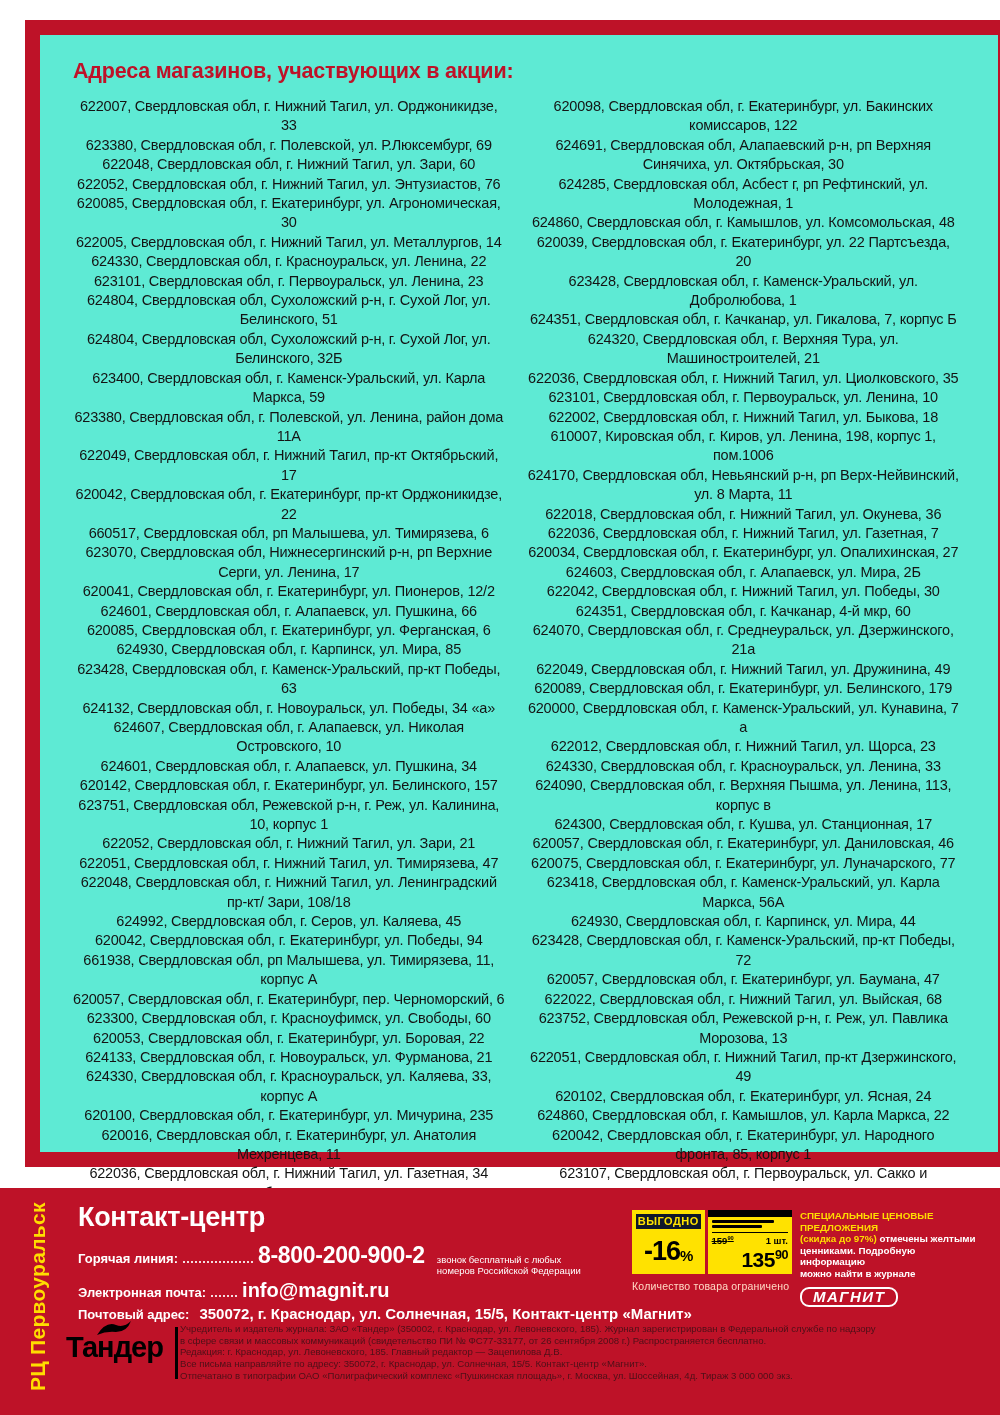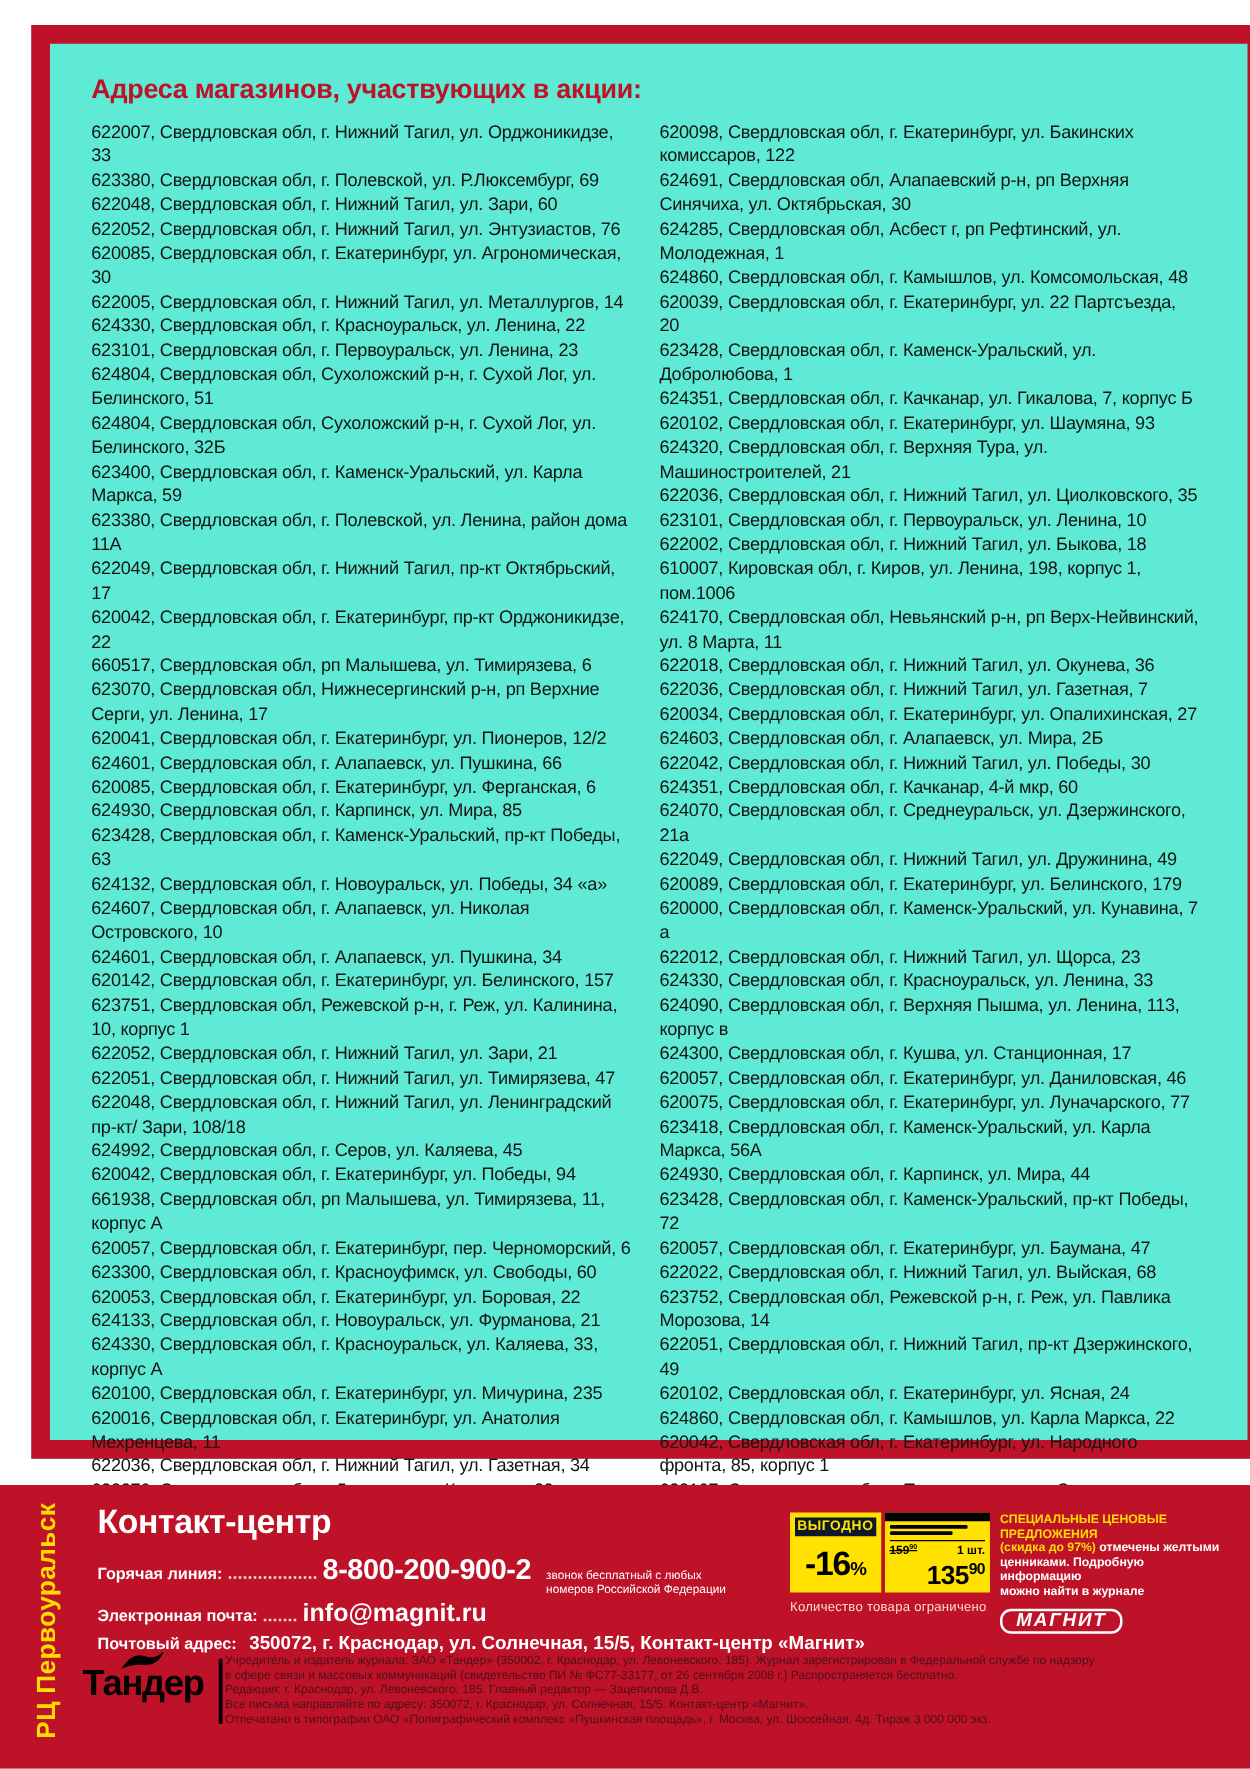--- a/index.html
+++ b/index.html
@@ -11,21 +11,21 @@
   .frame {
     position:absolute; left:25px; top:20px; width:988px; height:1147px;
     border:15px solid #be1228; background:#5eead4;
   }
   .content { position:absolute; left:33px; top:24px; width:886px; }
   .title {
     color:#be1228; font-size:21.5px; font-weight:bold; letter-spacing:-0.2px;
     margin:0 0 13px 0;
   }
   .columns { display:flex; gap:23px; }
-  .col { width:432px; font-size:14.5px; line-height:19.4px; color:#141414; letter-spacing:-0.2px; }
+  .col { width:432px; font-size:14.5px; line-height:19.4px; color:#141414; letter-spacing:-0.2px;text-align:center; }
   .addr { margin:0; }
 
   
   .footer {
     position:absolute; left:0; top:1188px; width:1000px; height:227px;
     background:#be1228; color:#fff;
   }
   .vlabel {
     position:absolute; left:26px; top:203px;
     transform:rotate(-90deg); transform-origin:0 0;
@@ -136,21 +136,20 @@
         </div>
       <div class="col">
 
       <div class="addr">620098, Свердловская обл, г. Екатеринбург, ул. Бакинских комиссаров, 122</div>
           <div class="addr">624691, Свердловская обл, Алапаевский р-н, рп Верхняя Синячиха, ул. Октябрьская, 30</div>
           <div class="addr">624285, Свердловская обл, Асбест г, рп Рефтинский, ул. Молодежная, 1</div>
           <div class="addr">624860, Свердловская обл, г. Камышлов, ул. Комсомольская, 48</div>
           <div class="addr">620039, Свердловская обл, г. Екатеринбург, ул. 22 Партсъезда, 20</div>
           <div class="addr">623428, Свердловская обл, г. Каменск-Уральский, ул. Добролюбова, 1</div>
           <div class="addr">624351, Свердловская обл, г. Качканар, ул. Гикалова, 7, корпус Б</div>
-          <div class="addr">620102, Свердловская обл, г. Екатеринбург, ул. Шаумяна, 93</div>
           <div class="addr">624320, Свердловская обл, г. Верхняя Тура, ул. Машиностроителей, 21</div>
           <div class="addr">622036, Свердловская обл, г. Нижний Тагил, ул. Циолковского, 35</div>
           <div class="addr">623101, Свердловская обл, г. Первоуральск, ул. Ленина, 10</div>
           <div class="addr">622002, Свердловская обл, г. Нижний Тагил, ул. Быкова, 18</div>
           <div class="addr">610007, Кировская обл, г. Киров, ул. Ленина, 198, корпус 1, пом.1006</div>
           <div class="addr">624170, Свердловская обл, Невьянский р-н, рп Верх-Нейвинский, ул. 8 Марта, 11</div>
           <div class="addr">622018, Свердловская обл, г. Нижний Тагил, ул. Окунева, 36</div>
           <div class="addr">622036, Свердловская обл, г. Нижний Тагил, ул. Газетная, 7</div>
           <div class="addr">620034, Свердловская обл, г. Екатеринбург, ул. Опалихинская, 27</div>
           <div class="addr">624603, Свердловская обл, г. Алапаевск, ул. Мира, 2Б</div>
@@ -164,21 +163,21 @@
           <div class="addr">624330, Свердловская обл, г. Красноуральск, ул. Ленина, 33</div>
           <div class="addr">624090, Свердловская обл, г. Верхняя Пышма, ул. Ленина, 113, корпус в</div>
           <div class="addr">624300, Свердловская обл, г. Кушва, ул. Станционная, 17</div>
           <div class="addr">620057, Свердловская обл, г. Екатеринбург, ул. Даниловская, 46</div>
           <div class="addr">620075, Свердловская обл, г. Екатеринбург, ул. Луначарского, 77</div>
           <div class="addr">623418, Свердловская обл, г. Каменск-Уральский, ул. Карла Маркса, 56А</div>
           <div class="addr">624930, Свердловская обл, г. Карпинск, ул. Мира, 44</div>
           <div class="addr">623428, Свердловская обл, г. Каменск-Уральский, пр-кт Победы, 72</div>
           <div class="addr">620057, Свердловская обл, г. Екатеринбург, ул. Баумана, 47</div>
           <div class="addr">622022, Свердловская обл, г. Нижний Тагил, ул. Выйская, 68</div>
-          <div class="addr">623752, Свердловская обл, Режевской р-н, г. Реж, ул. Павлика Морозова, 14</div>
+          <div class="addr">623752, Свердловская обл, Режевской р-н, г. Реж, ул. Павлика Морозова, 13</div>
           <div class="addr">622051, Свердловская обл, г. Нижний Тагил, пр-кт Дзержинского, 49</div>
           <div class="addr">620102, Свердловская обл, г. Екатеринбург, ул. Ясная, 24</div>
           <div class="addr">624860, Свердловская обл, г. Камышлов, ул. Карла Маркса, 22</div>
           <div class="addr">620042, Свердловская обл, г. Екатеринбург, ул. Народного фронта, 85, корпус 1</div>
           <div class="addr">623107, Свердловская обл, г. Первоуральск, ул. Сакко и Ванцетти, 9</div>
           <div class="addr">620072, Свердловская обл, г. Екатеринбург, ул. Владимира Высоцкого, 18б</div>
           <div class="addr">624582, Свердловская обл, Ивдель г, рп Пелым, ул. Строителей, 19 а</div>
         </div>
     </div>
   </div>

